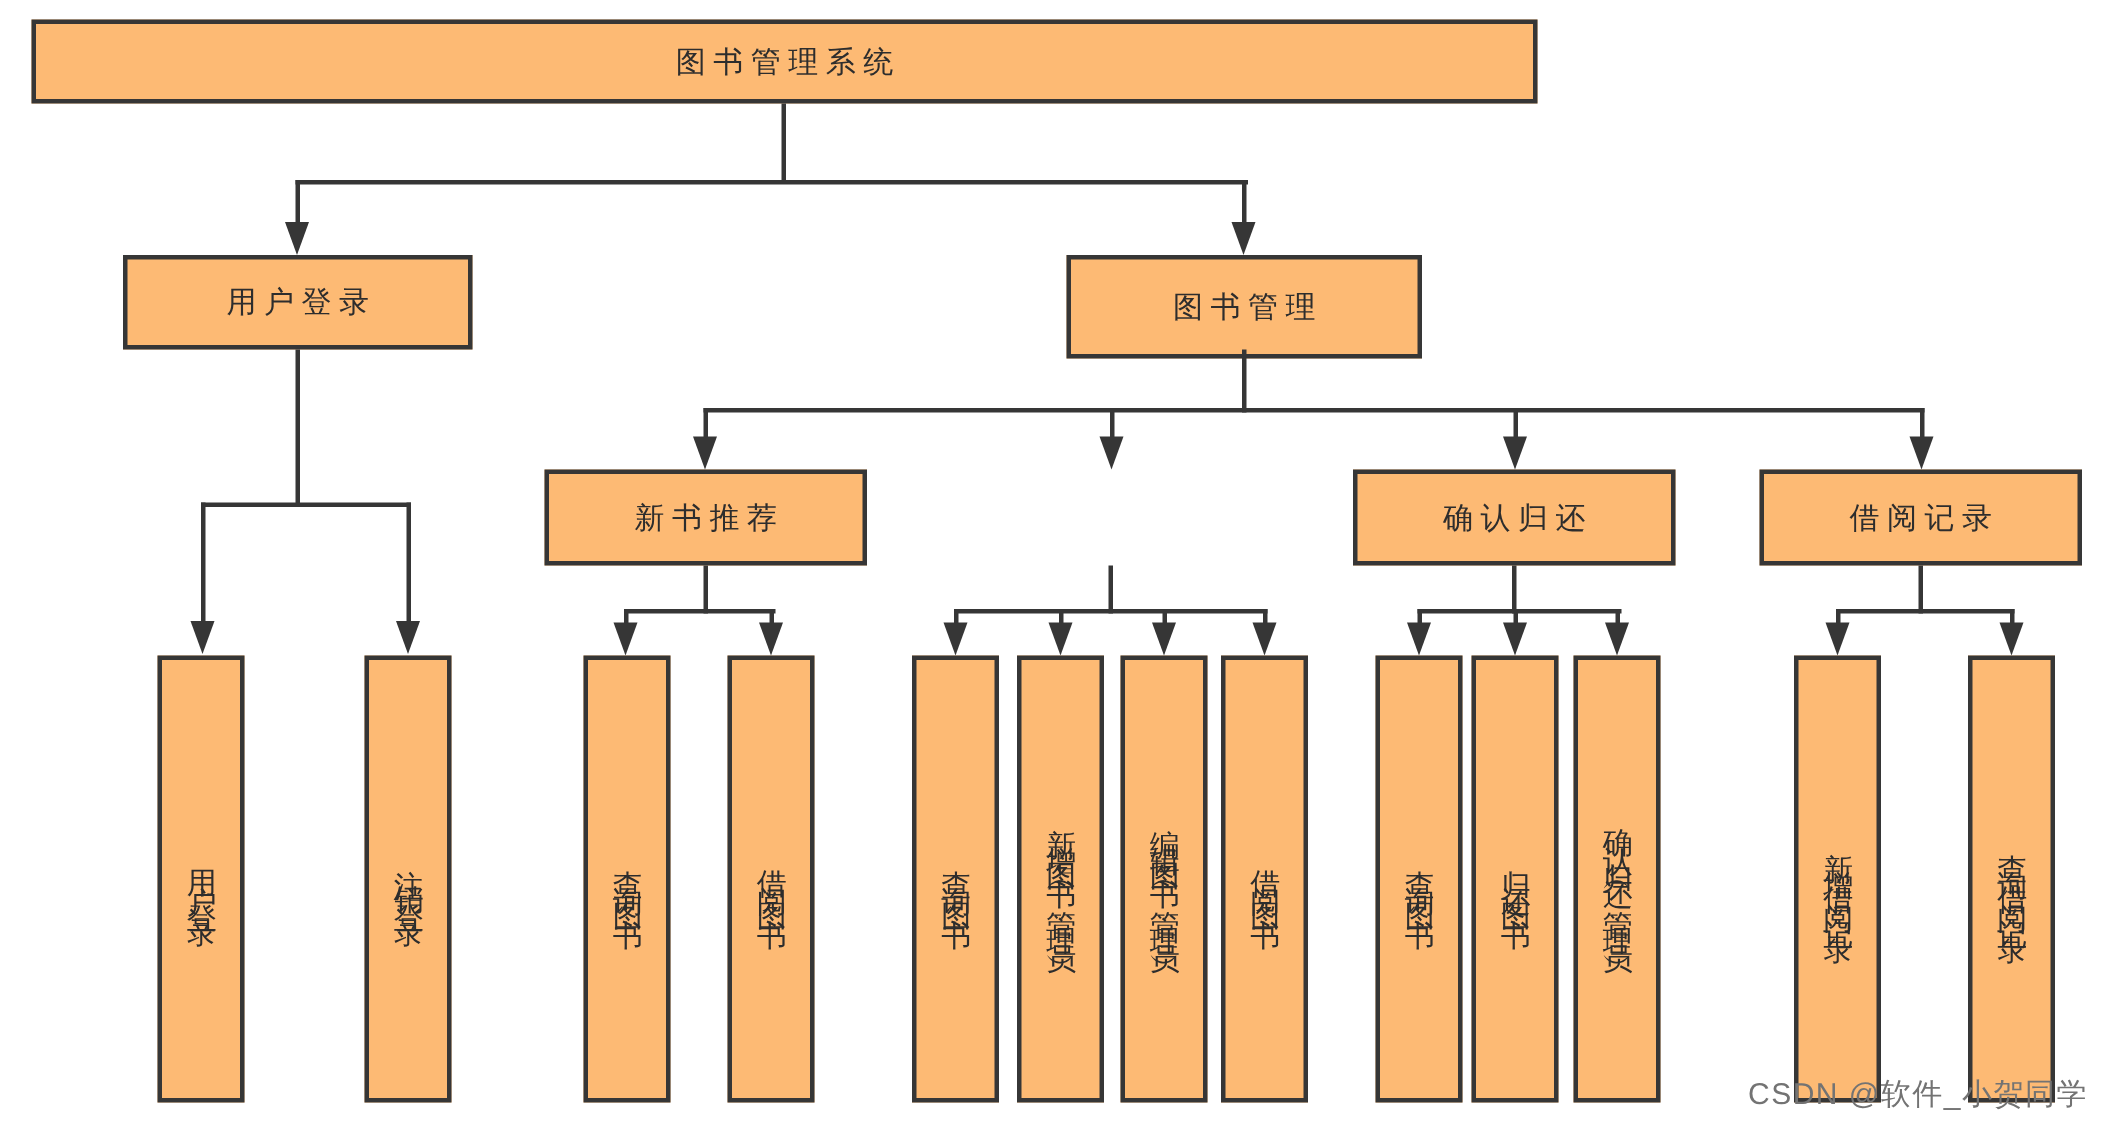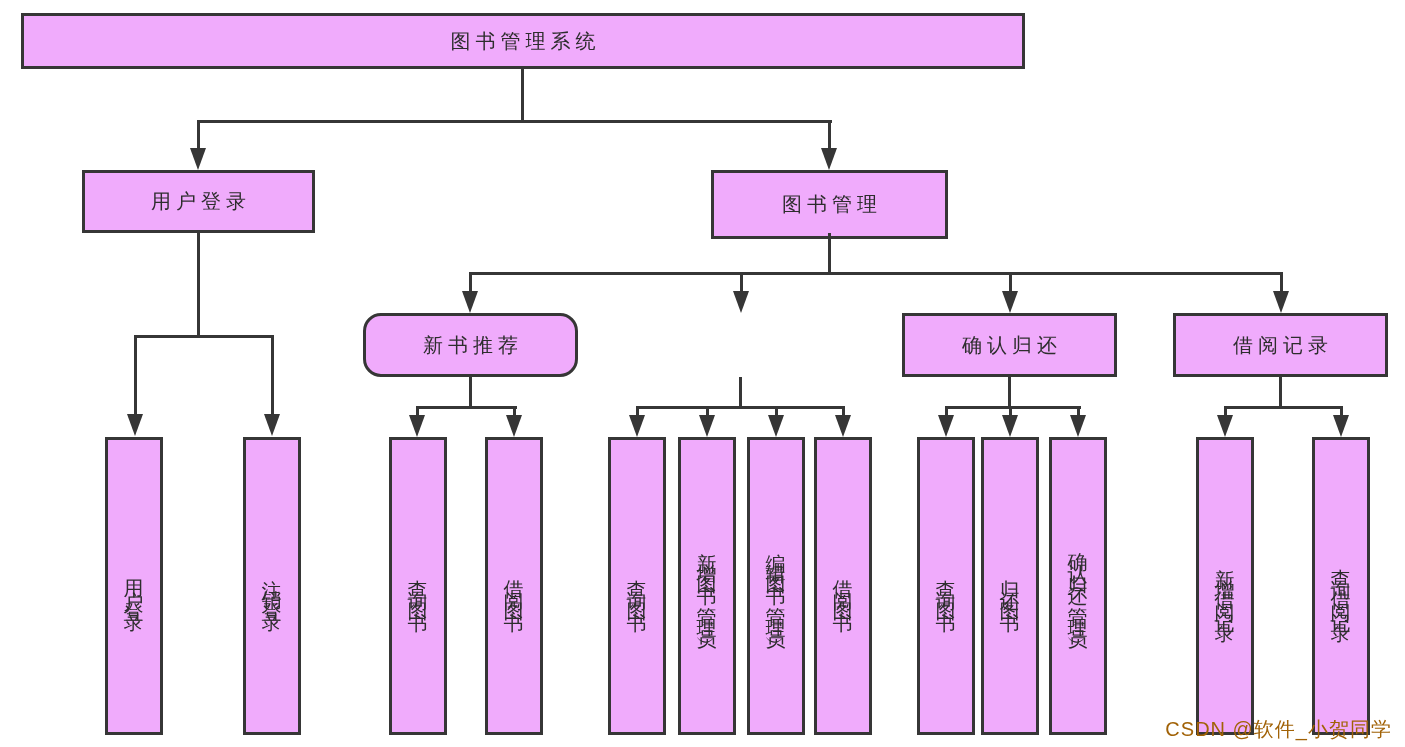--- a/index.html
+++ b/index.html
@@ -7,21 +7,21 @@
     width:1405px;height:747px;
     background:#ffffff;
     font-family:"Liberation Sans",sans-serif;
     position:relative;overflow:hidden;
   }
   .canvas{position:absolute;left:0;top:0;width:1405px;height:747px;}
   .box{
     position:absolute;
     box-sizing:border-box;
     border:3px solid #363636;
-    background:#f0abfc;
+    background:#fdba74;
     display:flex;align-items:center;justify-content:center;
     color:#2d2d2d;
   }
   .hlabel{
     font-size:20px;
     letter-spacing:5px;
     text-indent:5px;
     white-space:nowrap;
     color:#2d2d2d;
   }
@@ -37,21 +37,21 @@
   .arrow{
     position:absolute;width:0;height:0;
     border-left:8px solid transparent;
     border-right:8px solid transparent;
     border-top:22px solid #363636;
   }
   .watermark{
     position:absolute;
     top:716px;right:13px;
     font-size:20px;
-    color:#a16207;
+    color:#737373;
     letter-spacing:1px;
     white-space:nowrap;
     z-index:10;
   }
 </style>
 </head>
 <body>
 
 <div class="canvas">
 
@@ -60,21 +60,21 @@
   </div>
 
   <div class="box" style="left:82px;top:170px;width:233px;height:63px;">
     <span class="hlabel">用户登录</span>
   </div>
 
   <div class="box" style="left:711px;top:170px;width:237px;height:69px;">
     <span class="hlabel">图书管理</span>
   </div>
 
-  <div class="box" style="left:363px;top:313px;width:215px;height:64px;border-radius:18px;">
+  <div class="box" style="left:363px;top:313px;width:215px;height:64px;">
     <span class="hlabel">新书推荐</span>
   </div>
 
 
   <div class="box" style="left:902px;top:313px;width:215px;height:64px;">
     <span class="hlabel">确认归还</span>
   </div>
 
   <div class="box" style="left:1173px;top:313px;width:215px;height:64px;">
     <span class="hlabel">借阅记录</span>

